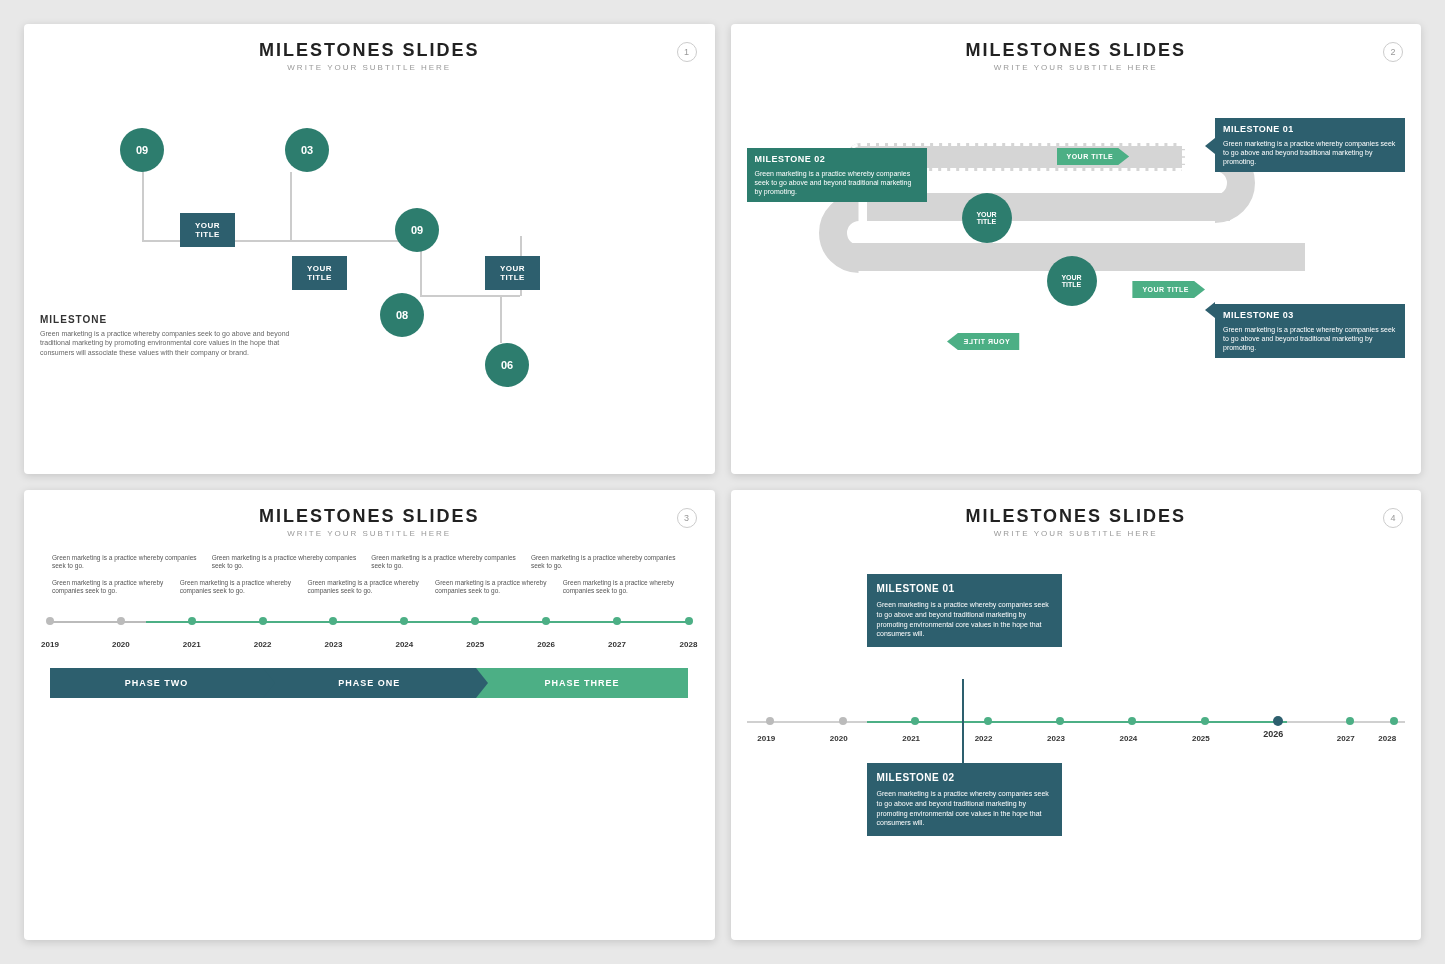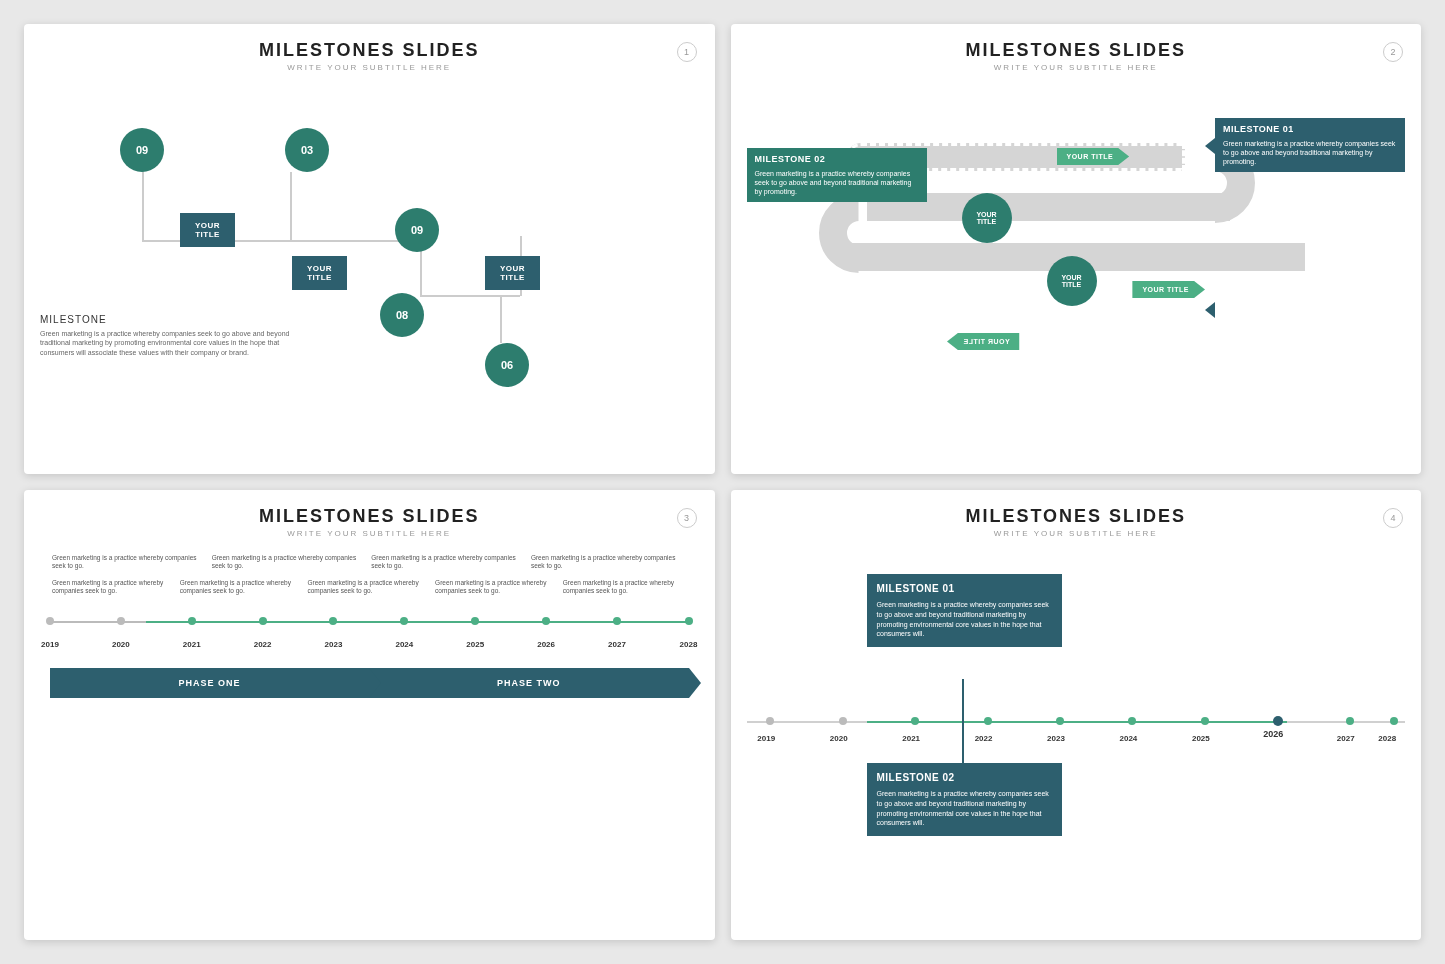--- a/index.html
+++ b/index.html
@@ -85,21 +85,21 @@
       text-transform: uppercase;
       letter-spacing: 0.5px;
     }
     .connector-line {
       position: absolute;
       background: #ccc;
       z-index: 1;
     }
     .milestone-label {
       font-size: 10px;
-      font-weight: 400;
+      font-weight: 700;
       color: #333;
       letter-spacing: 1px;
       margin-bottom: 4px;
     }
     .milestone-desc {
       font-size: 7px;
       color: #666;
       line-height: 1.4;
       max-width: 250px;
     }
@@ -261,20 +261,24 @@
       <div>Green marketing is a practice whereby companies seek to go above and beyond traditional marketing by promoting.</div>
     </div>
 
     <div style="position:absolute;top:50px;right:190px;width:0;height:0;border-top:8px solid transparent;border-bottom:8px solid transparent;border-right:10px solid #2d5f6e;"></div>
 
     <div class="milestone-info-box" style="position:absolute;top:60px;left:0;width:180px;background:#2d7d6e;">
       <div class="milestone-info-title">MILESTONE 02</div>
       <div>Green marketing is a practice whereby companies seek to go above and beyond traditional marketing by promoting.</div>
     </div>
 
+    <div class="milestone-info-box" style="position:absolute;bottom:10px;right:0;width:190px;">
+      <div class="milestone-info-title">MILESTONE 03</div>
+      <div>Green marketing is a practice whereby companies seek to go above and beyond traditional marketing by promoting.</div>
+    </div>
 
     <div style="position:absolute;bottom:50px;right:190px;width:0;height:0;border-top:8px solid transparent;border-bottom:8px solid transparent;border-right:10px solid #2d5f6e;"></div>
     <div class="milestone-arrow" style="position:absolute;bottom:70px;right:200px;font-size:7px;padding:5px 16px 5px 10px;">YOUR TITLE</div>
   </div>
 </div>
 
 <div class="slide">
   <div class="slide-header">
     <div class="slide-title">MILESTONES SLIDES</div>
     <div class="slide-subtitle">WRITE YOUR SUBTITLE HERE</div>
@@ -320,26 +324,29 @@
       <div style="position:absolute;left:44.4%;top:100%;transform:translateX(-50%);font-size:8px;font-weight:bold;color:#333;margin-top:4px;">2023</div>
       <div style="position:absolute;left:55.5%;top:100%;transform:translateX(-50%);font-size:8px;font-weight:bold;color:#333;margin-top:4px;">2024</div>
       <div style="position:absolute;left:66.6%;top:100%;transform:translateX(-50%);font-size:8px;font-weight:bold;color:#333;margin-top:4px;">2025</div>
       <div style="position:absolute;left:77.7%;top:100%;transform:translateX(-50%);font-size:8px;font-weight:bold;color:#333;margin-top:4px;">2026</div>
       <div style="position:absolute;left:88.8%;top:100%;transform:translateX(-50%);font-size:8px;font-weight:bold;color:#333;margin-top:4px;">2027</div>
       <div style="position:absolute;left:100%;top:100%;transform:translateX(-50%);font-size:8px;font-weight:bold;color:#333;margin-top:4px;">2028</div>
     </div>
 
     <div class="phase-bar" style="margin-top:32px;">
       <div class="phase-segment dark" style="position:relative;">
+        <span>PHASE TWO</span>
+        <div class="phase-arrow dark"></div>
+      </div>
+      <div class="phase-segment dark" style="position:relative;">
         <span>PHASE ONE</span>
         <div class="phase-arrow dark"></div>
       </div>
-      <div class="phase-segment dark" style="position:relative;">
-        <span>PHASE TWO</span>
-        <div class="phase-arrow dark"></div>
+      <div class="phase-segment light" style="position:relative;">
+        <span>PHASE THREE</span>
       </div>
     </div>
   </div>
 </div>
 
 <div class="slide">
   <div class="slide-header">
     <div class="slide-title">MILESTONES SLIDES</div>
     <div class="slide-subtitle">WRITE YOUR SUBTITLE HERE</div>
   </div>

